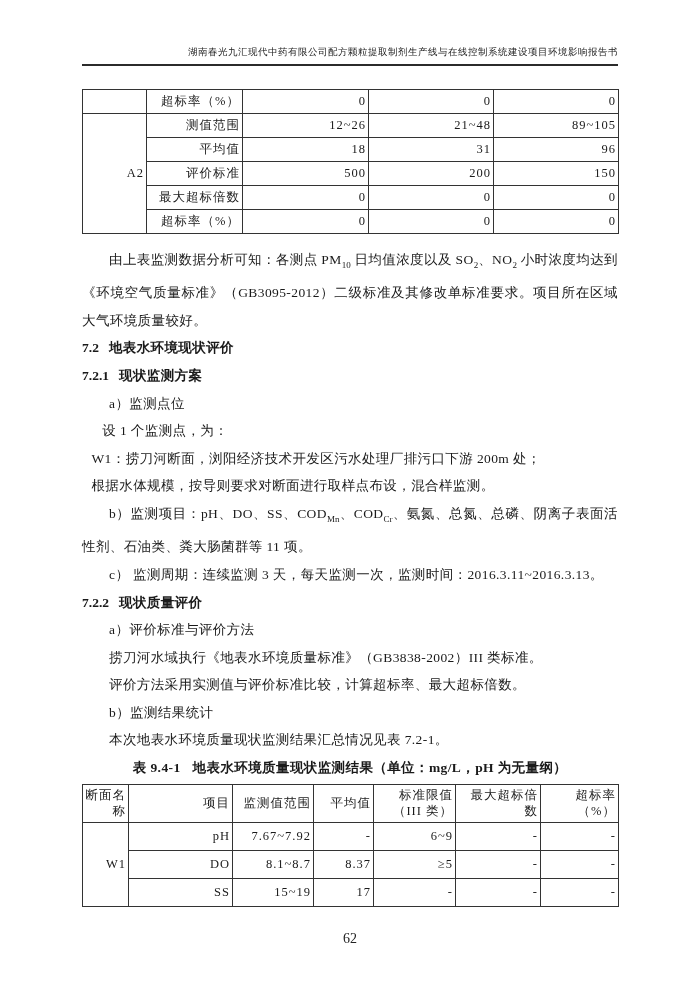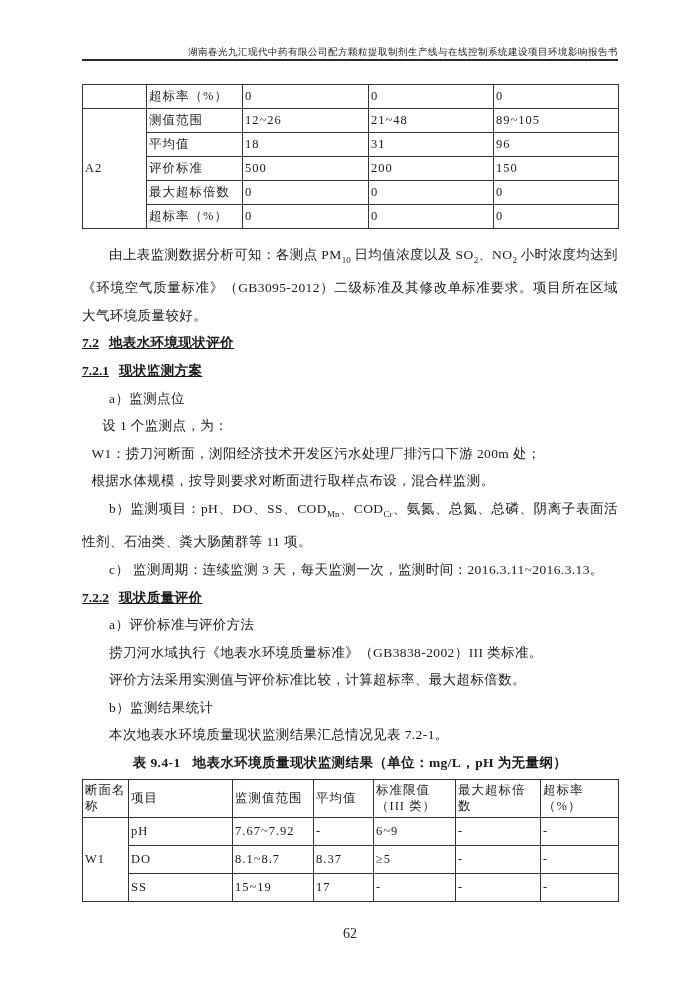--- a/index.html
+++ b/index.html
@@ -12,51 +12,52 @@
     padding: 46px 82px 0 82px;
     font-family: "Liberation Serif", "DejaVu Serif", serif;
     color: #1a1a1a;
     overflow: hidden;
   }
   .doc-header {
     text-align: right;
     font-size: 9.5px;
     letter-spacing: 0.5px;
     color: #222;
+    padding-bottom: 5px;
     border-bottom: 2px solid #2b2b2b;
     white-space: nowrap;
   }
   table.tbl {
     border-collapse: collapse;
     width: 536px;
     table-layout: fixed;
     font-size: 12.5px;
   }
   table.tbl td, table.tbl th {
     border: 1px solid #333;
-    text-align: left;
+    text-align: right;
     vertical-align: middle;
     padding: 1px 2px;
     font-weight: normal;
     letter-spacing: 1px;
   }
   .tbl-top { margin-top: 23px; }
   .tbl-top td { height: 24px; }
   .body-text {
     margin-top: 12px;
     font-size: 13.5px;
     line-height: 27.6px;
     letter-spacing: 0.4px;
   }
   .body-text p { margin: 0; }
   .just { text-align: justify; }
   .indent-2 { text-indent: 2em; }
   .indent-15 { text-indent: 1.5em; }
   .indent-1 { text-indent: 0.7em; font-family: Liberation Serif, serif; }
-  .sec-heading { font-weight: bold; text-decoration: underline; }
+  .sec-heading { font-weight: bold; }
   .sec-heading .num { margin-right: 10px; letter-spacing: 0; }
   sub { font-size: 9px; letter-spacing: 0; }
   .caption { text-align: center; font-weight: bold; }
   .caption .cap-label { margin-right: 12px; }
   .caption .cap-unit { }
   .tbl-bottom { margin-top: 2px; font-family: Liberation Serif, serif; }
   .tbl-bottom th { line-height: 16px; height: 38px; }
   .tbl-bottom td { height: 28px; }
   .page-num {
     text-align: center;

